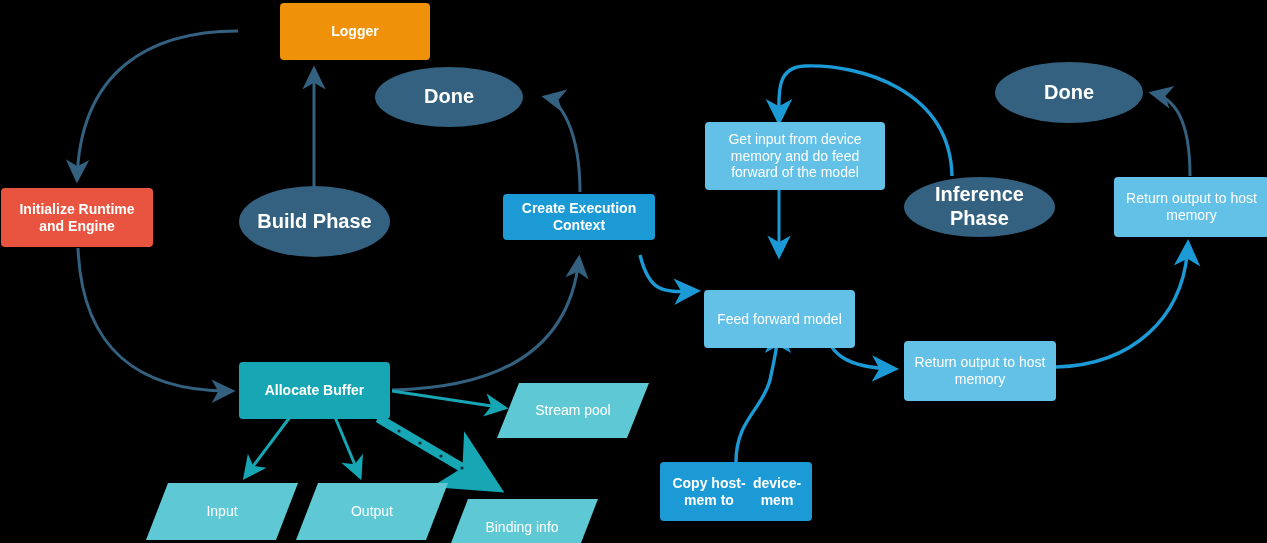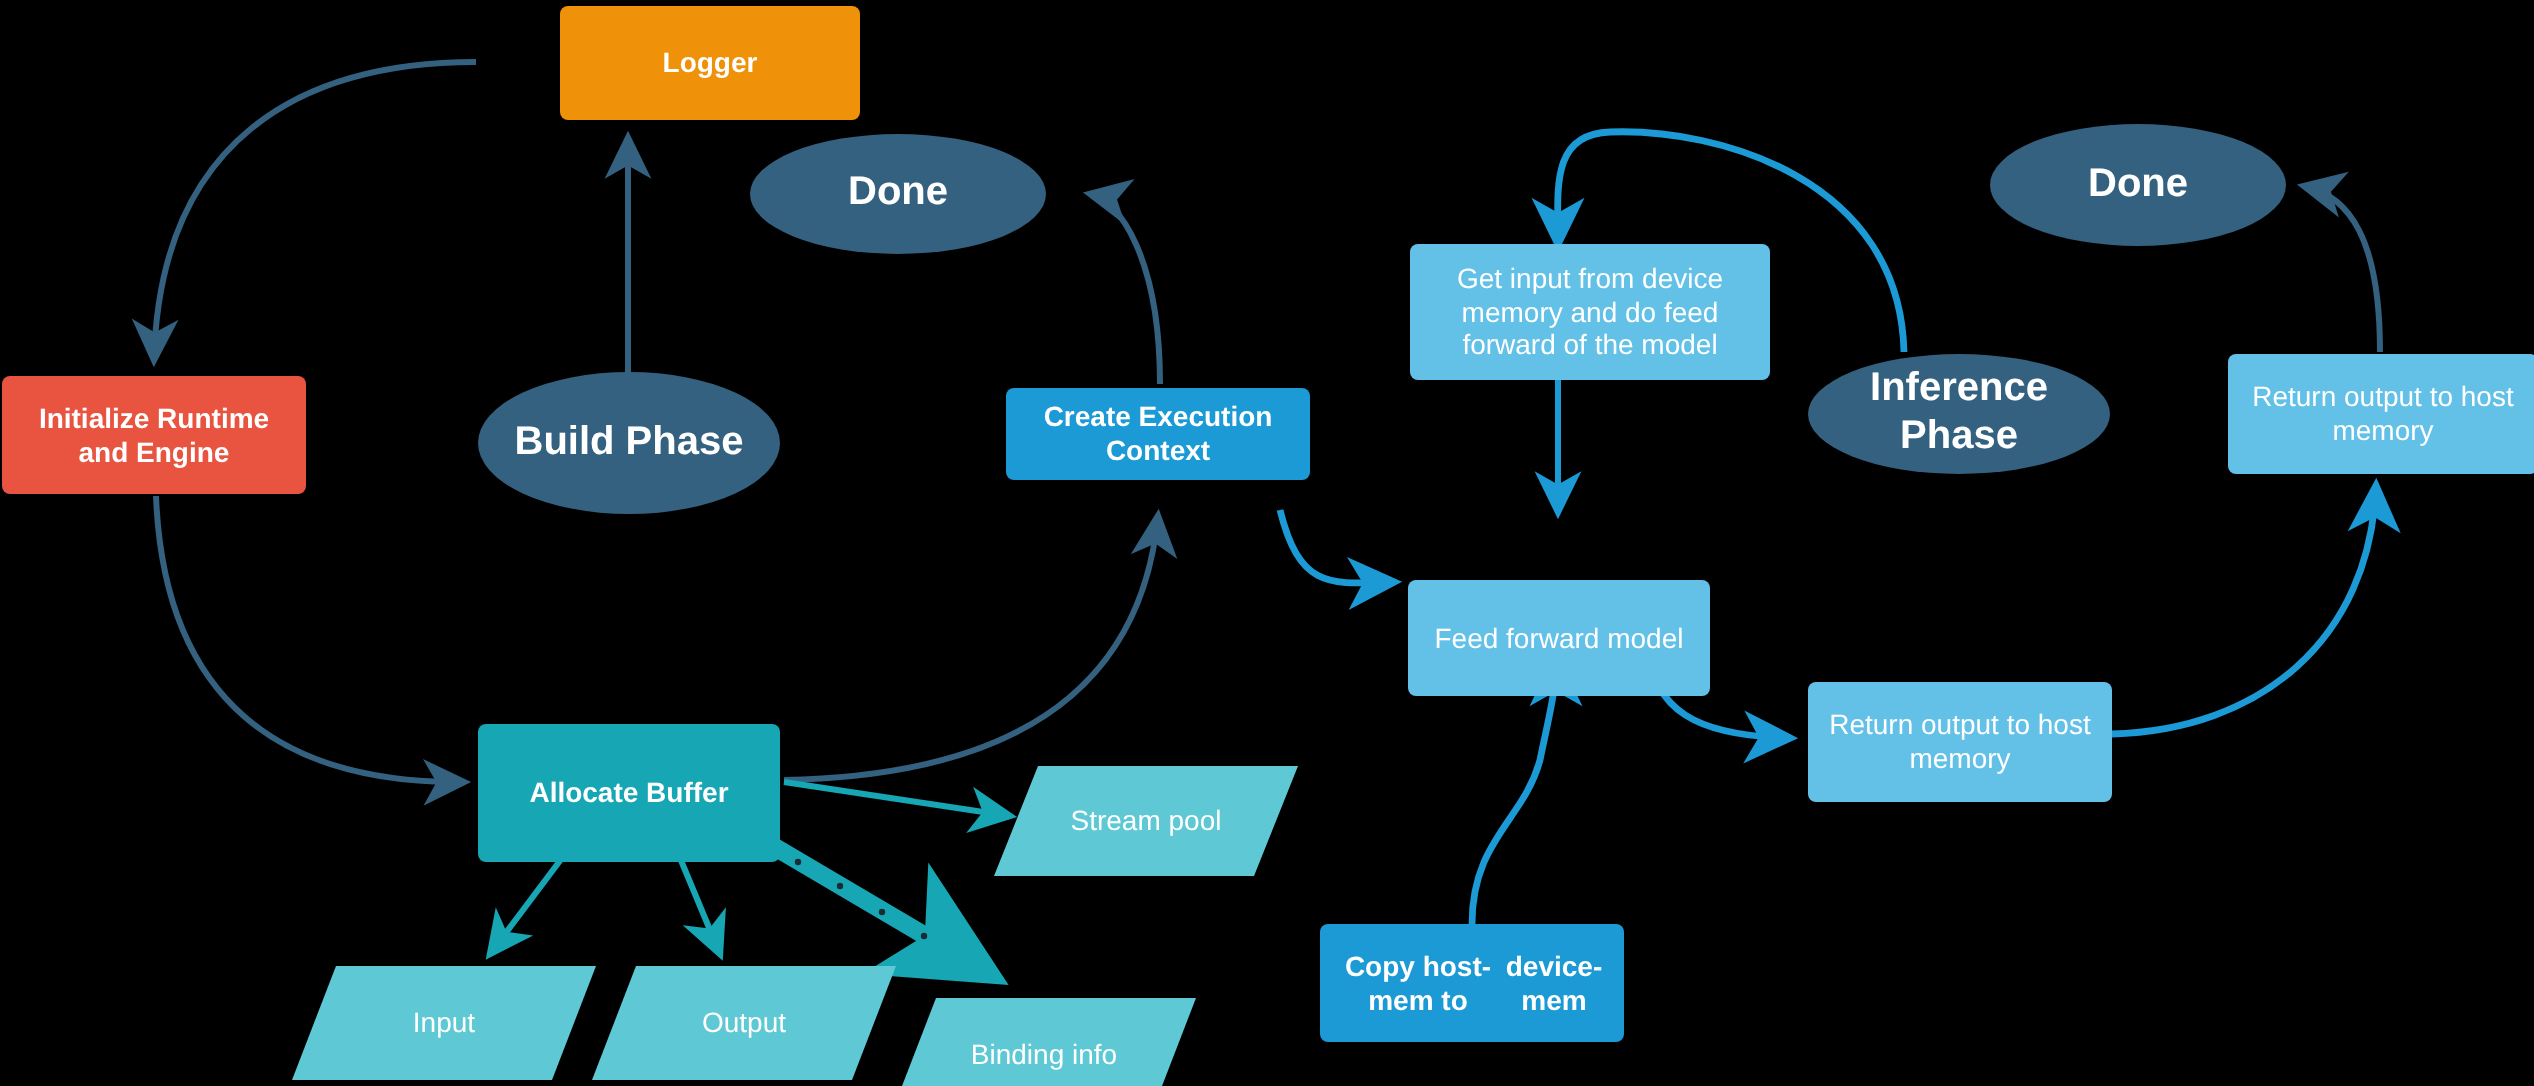--- a/index.html
+++ b/index.html
@@ -92,21 +92,21 @@
 
   <div class="node ellipse bold t16" style="left:375px;top:67px;width:148px;height:60px;background:#33617f;">
     <span>Done</span>
   </div>
 
   <div class="node rect bold t14 pad" style="left:503px;top:194px;width:152px;height:46px;background:#1b9ad6;flex-direction:column;">
     <span>Create Execution</span>
     <span>Context</span>
   </div>
 
-  <div class="node rect bold t14" style="left:239px;top:362px;width:151px;height:69px;background:#16a6b4;">
+  <div class="node rect bold t14" style="left:239px;top:362px;width:151px;height:57px;background:#16a6b4;">
     <span>Allocate Buffer</span>
   </div>
 
   <div class="node para t14" style="left:497px;top:383px;width:152px;height:55px;">
     <svg class="pshape" viewBox="0 0 152 55" preserveAspectRatio="none">
       <polygon points="22,0 152,0 130,55 0,55" fill="#5ec9d4"></polygon>
     </svg>
     <span class="ptext">Stream pool</span>
   </div>
 

